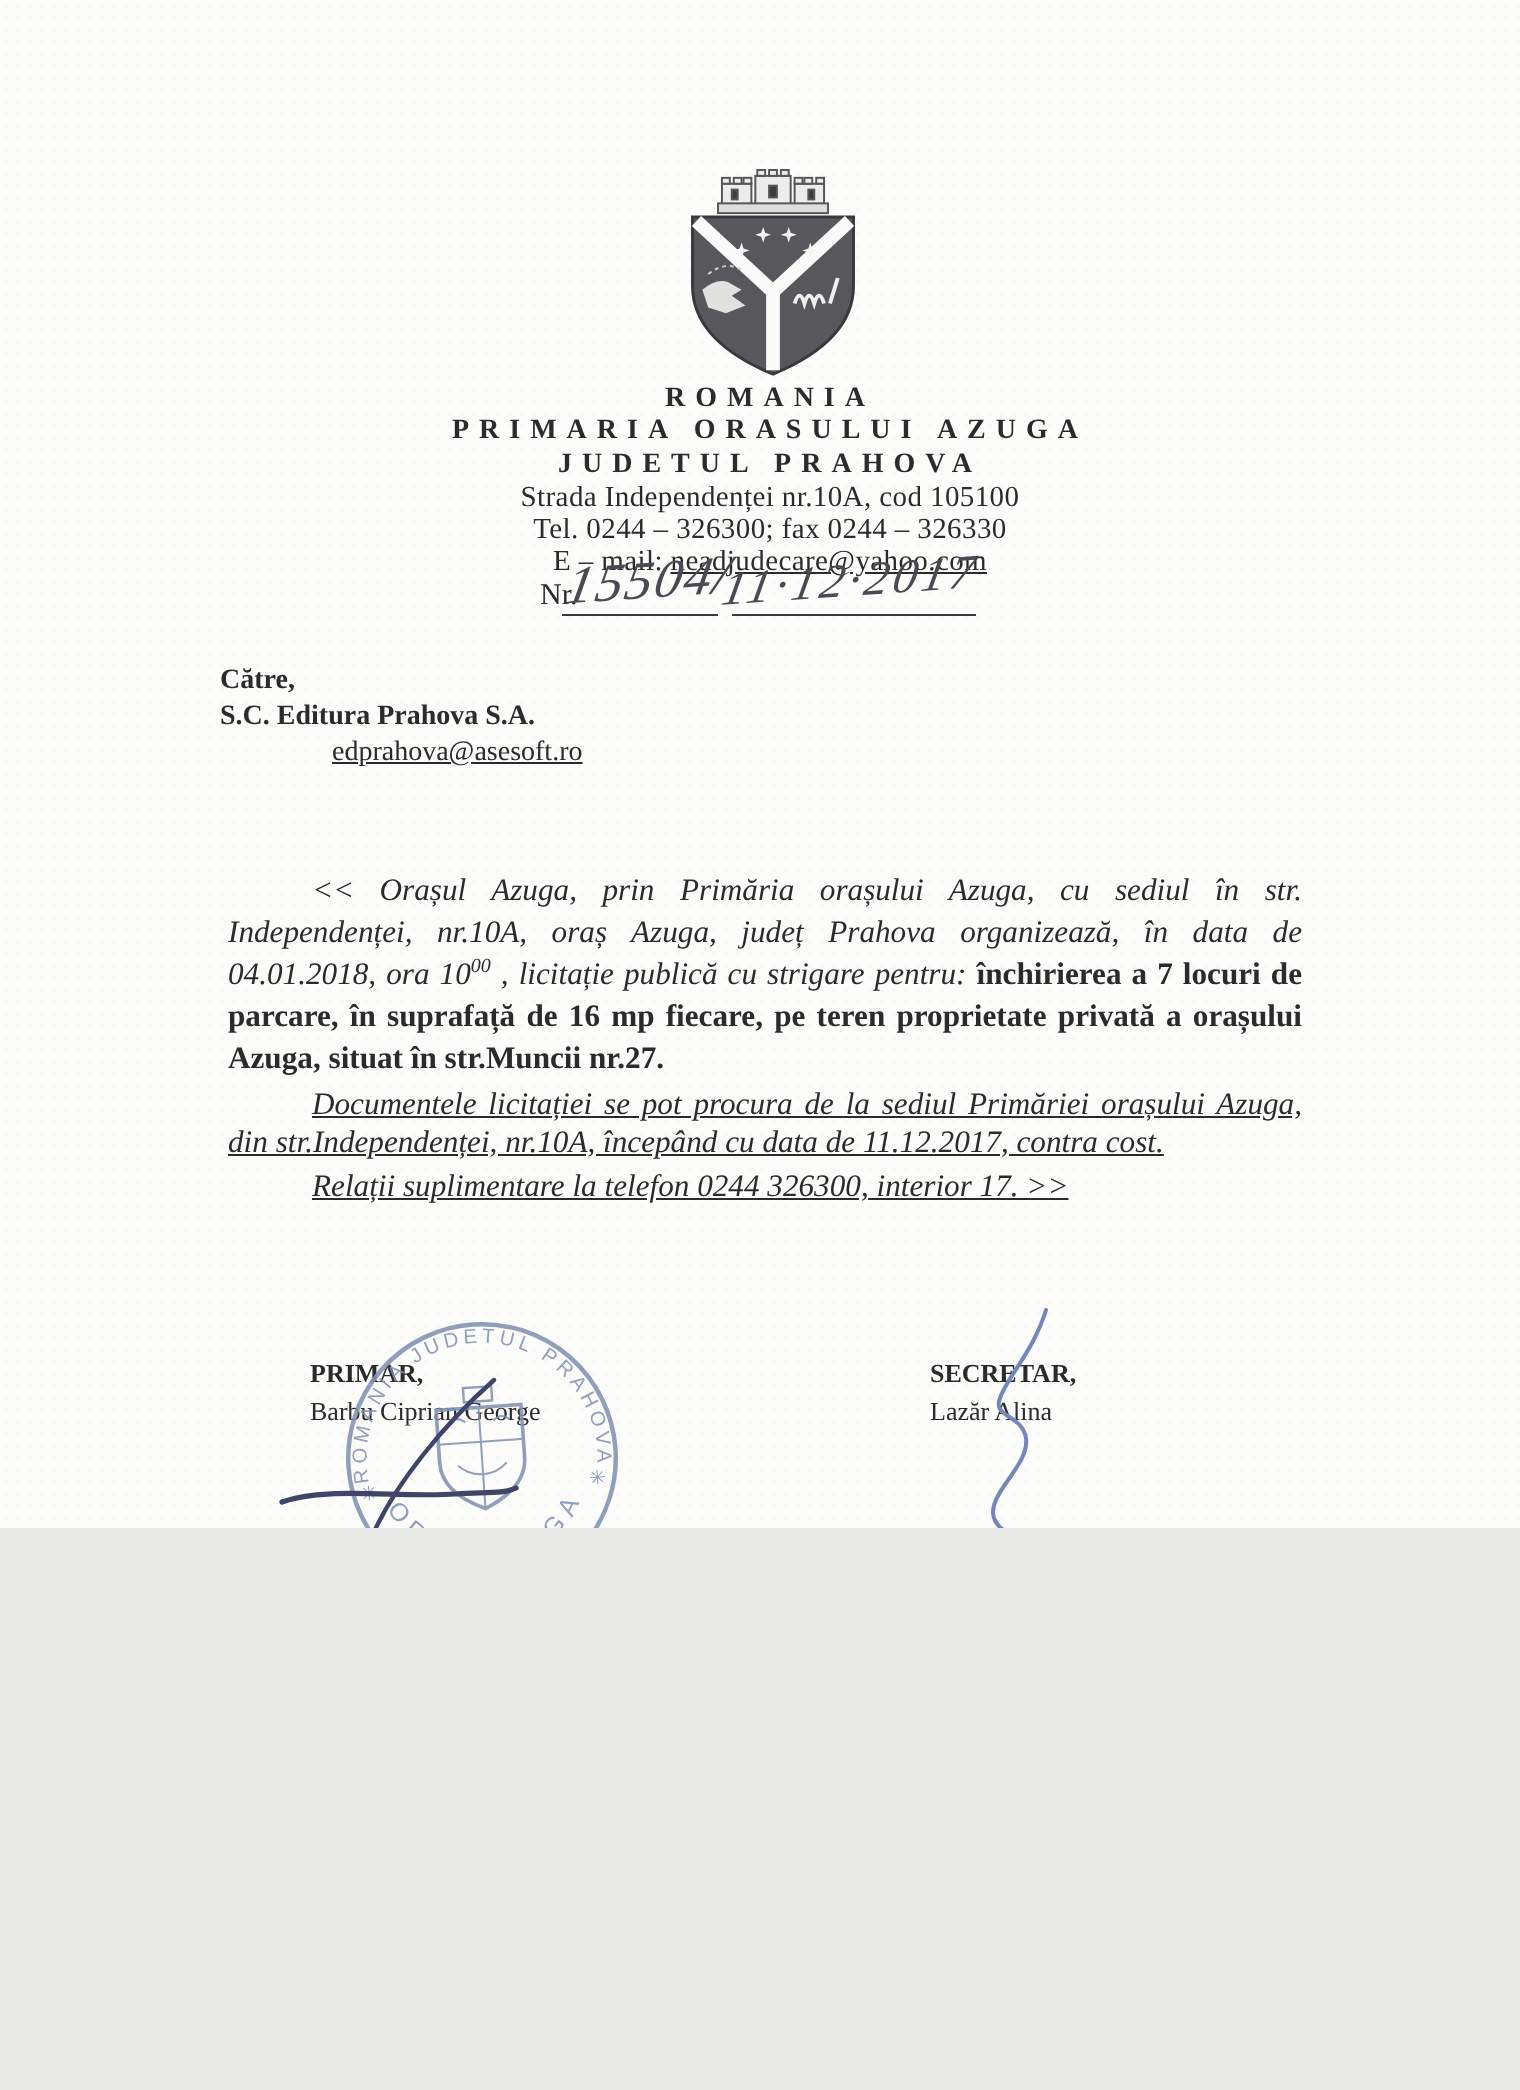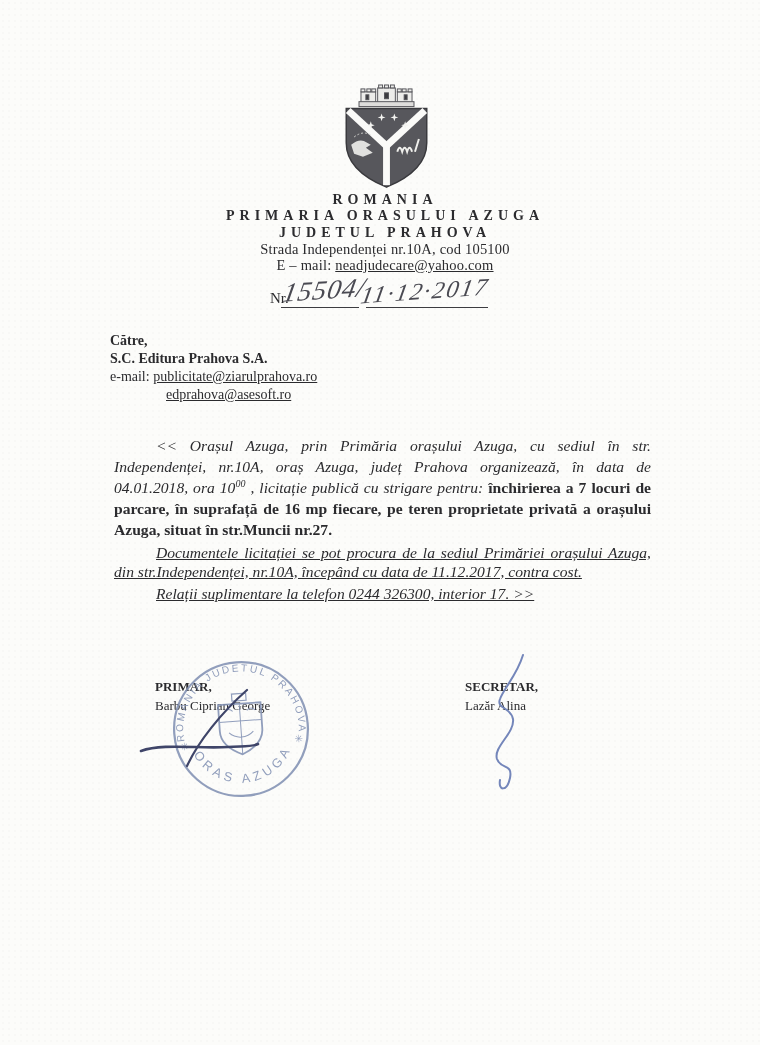--- a/index.html
+++ b/index.html
@@ -1,17 +1,17 @@
 <!DOCTYPE html>
 <html lang="ro"><head>
 <meta charset="utf-8">
 <style>
   html,body { margin:0; padding:0; background:#e9e9e7; }
   .page {
-    position:relative; width:760px; height:1045px; margin:0 auto;
+    position:relative; width:760px; height:764px; margin:0 auto;
     background:#fcfcfa;
     background-image: radial-gradient(rgba(0,0,0,0.016) 1px, transparent 1px);
     background-size: 6px 6px;
     font-family:"Liberation Serif","DejaVu Serif",serif;
     color:#2b2b2e; overflow:hidden;
   }
   .abs { position:absolute; }
 
   
   .hdr { top:192px; left:10px; width:750px; text-align:center; }
@@ -101,35 +101,35 @@
     </g>
 
     <path d="M61,69 q2.5,-8 5,0 q2.5,-8 5,0 q2.5,-8 5,0 M79,69 l4,-13" stroke="#efefec" stroke-width="2" fill="none"></path>
   </svg>
 
   <div class="abs hdr">
     <div class="hdr-caps">ROMANIA</div>
     <div class="hdr-caps">PRIMARIA ORASULUI AZUGA</div>
     <div class="hdr-caps">JUDETUL PRAHOVA</div>
     <div class="hdr-plain">Strada Independenței nr.10A, cod 105100</div>
+    <div class="hdr-plain">Tel. 0244 – 326300; fax 0244 – 326330</div>
     <div class="hdr-plain"><span>E – mail: </span><span class="u">neadjudecare@yahoo.com</span></div>
   </div>
 
   <div class="abs reg-line">
     <span class="reg-label">Nr.</span>
     <span class="handwrite reg-number">15504/</span>
     <span class="handwrite reg-date">11·12·2017</span>
     <span class="reg-rule r1"></span>
     <span class="reg-rule r2"></span>
   </div>
 
   <div class="abs recipient">
     <div class="bold">Către,</div>
     <div class="bold">S.C. Editura Prahova  S.A.</div>
-    <div><span>e-mail: </span><span class="u">publicitate@ziarulprahova.ro</span></div>
     <div class="indent"><span class="u">edprahova@asesoft.ro</span></div>
   </div>
 
   <div class="abs body-text">
     <p class="p1"><span>&lt;&lt; Orașul Azuga, prin Primăria orașului Azuga, cu sediul în str. Independenței, nr.10A, oraș Azuga, județ Prahova organizează, în data de 04.01.2018, ora 10</span><sup>00</sup><span> , licitație publică cu strigare pentru: </span><span class="bold-run">închirierea  a 7 locuri de parcare, în suprafață de 16 mp fiecare, pe teren proprietate privată a orașului Azuga, situat în  str.Muncii nr.27.</span></p>
     <p class="pn">Documentele licitației se pot procura de la sediul Primăriei orașului Azuga, din str.Independenței, nr.10A, începând cu data de 11.12.2017, contra cost.</p>
     <p class="pn">Relații suplimentare la telefon 0244 326300, interior 17. &gt;&gt;</p>
   </div>
 
   <div class="abs sig sig-left">

